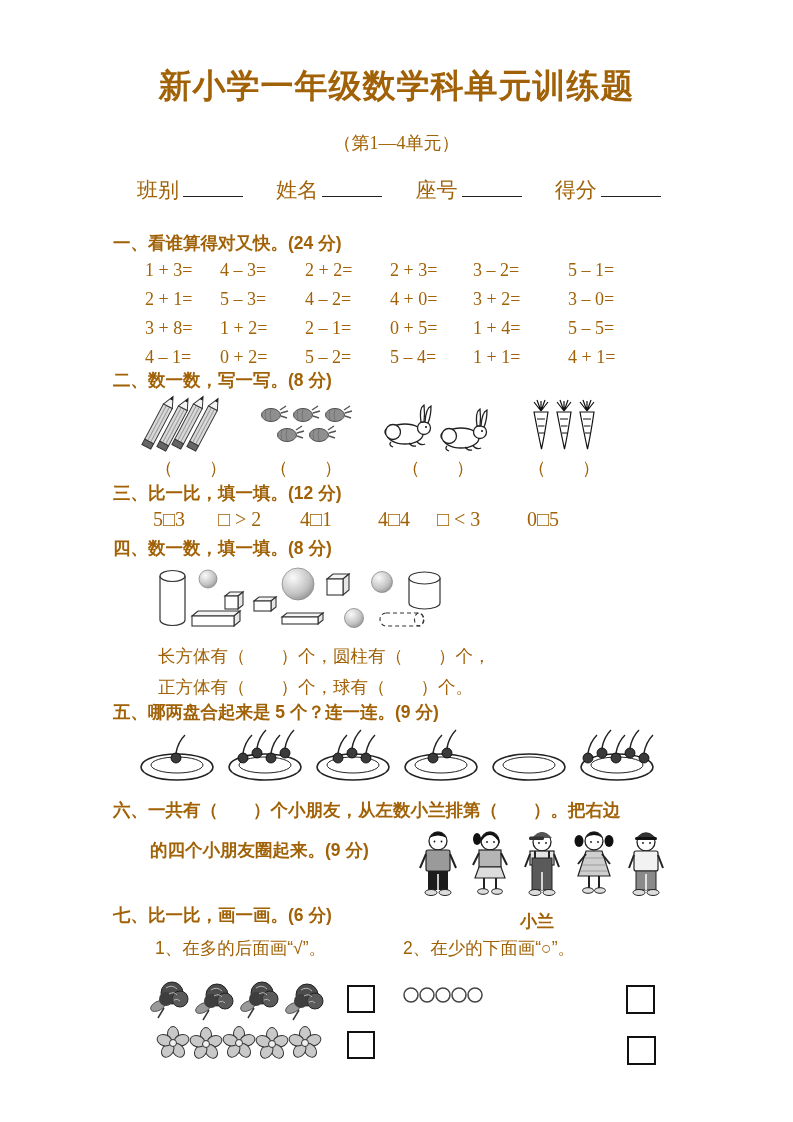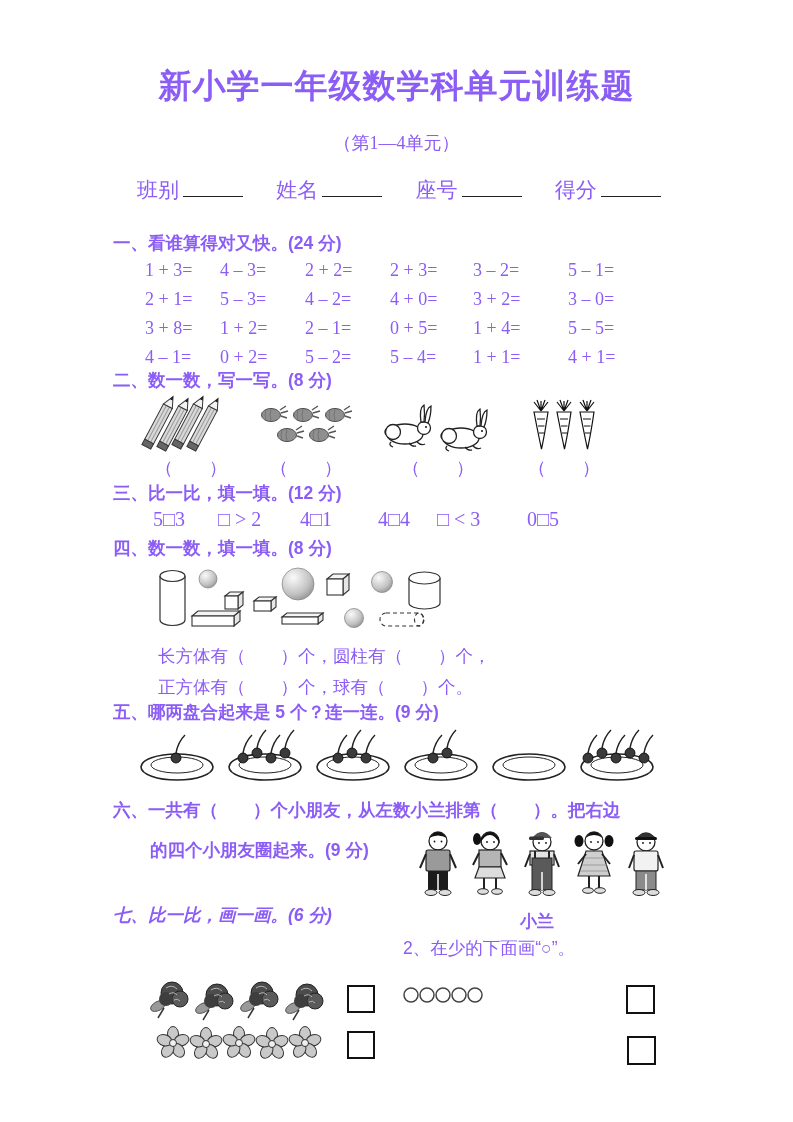--- a/index.html
+++ b/index.html
@@ -1,17 +1,17 @@
 <!DOCTYPE html>
 <html><head>
 <meta charset="utf-8">
 <style>
   html,body{margin:0;padding:0;background:#fff;}
   .page{position:relative;width:793px;height:1122px;background:#ffffff;overflow:hidden;
-        font-family:"Liberation Serif","DejaVu Serif",serif;color:#8b5cf6;}
+        font-family:"Liberation Serif","DejaVu Serif",serif;color:#a16207;}
   .abs{position:absolute;}
   .title{left:0;top:64px;width:100%;text-align:center;font-family:"Liberation Sans","DejaVu Sans",sans-serif;
          font-weight:bold;font-size:33px;letter-spacing:1px;}
   .subtitle{left:0;top:131px;width:100%;text-align:center;font-size:18px;}
   .fields{left:137px;top:176px;font-size:21px;white-space:nowrap;}
   .field{margin-right:28px;}
   .blankline{display:inline-block;width:60px;border-bottom:1.6px solid #222;height:16px;margin-left:4px;}
   .h{font-family:"Liberation Sans","DejaVu Sans",sans-serif;font-weight:bold;font-size:17.5px;white-space:nowrap;}
   .calc-grid{left:145px;top:260px;display:grid;grid-template-columns:75px 85px 85px 83px 95px 90px;
              grid-auto-rows:29px;font-size:18px;}
@@ -353,21 +353,22 @@
   <div class="abs h" style="left:140px;top:838px;padding-left:10px;">的四个小朋友圈起来。(9 分)</div>
   <svg class="abs" style="left:414px;top:826px;" width="262" height="72" viewBox="0 0 262 72">
       <use href="#sym-boy" x="0" y="2"></use>
       <use href="#sym-girl" x="52" y="2"></use>
       <use href="#sym-boy-cap" x="104" y="2"></use>
       <use href="#sym-girl-dress" x="156" y="2"></use>
       <use href="#sym-boy-visor" x="208" y="2"></use>
     </svg>
   <div class="abs kidlabel">小兰</div>
 
-  <div class="abs h" style="left:113px;top:903px;font-style:italic;">七、比一比，画一画。(6 分)</div>
+  <div class="abs h" style="left:113px;top:903px;">七、比一比，画一画。(6 分)</div>
+  <div class="abs h" style="left:155px;top:936px;font-weight:normal;">1、在多的后面画“√”。</div>
   <div class="abs h" style="left:403px;top:936px;font-weight:normal;">2、在少的下面画“○”。</div>
 
   <svg class="abs" style="left:150px;top:977px;" width="186" height="46" viewBox="0 0 186 46">
       <use href="#sym-rose" x="0" y="2"></use>
       <use href="#sym-rose" x="45" y="4"></use>
       <use href="#sym-rose" x="90" y="2"></use>
       <use href="#sym-rose" x="135" y="4"></use>
     </svg>
   <div class="abs ansbox" style="left:347px;top:985px;"></div>
 

